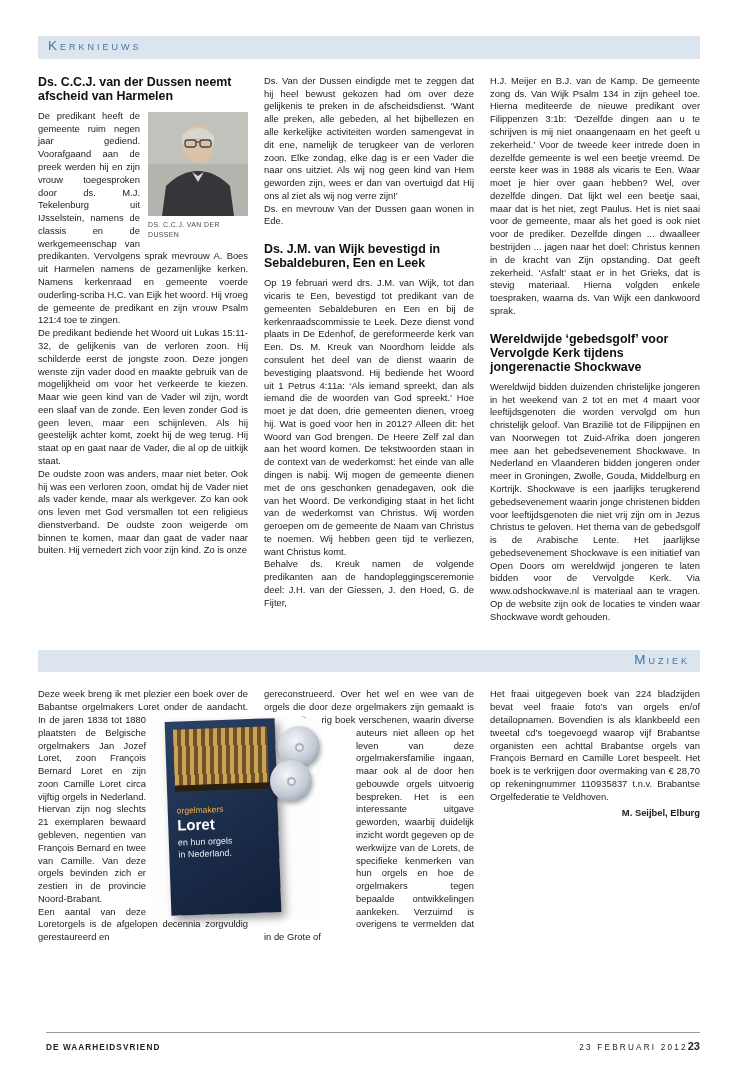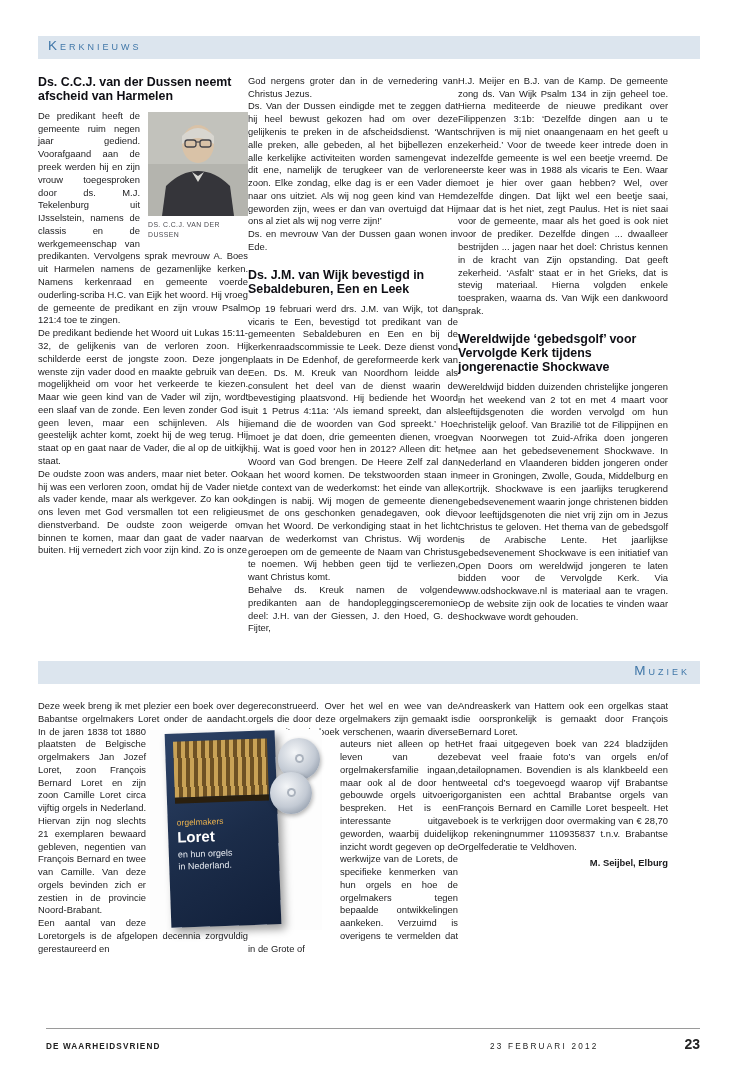--- a/index.html
+++ b/index.html
@@ -8,21 +8,21 @@
   .page {
     width:738px; height:1068px; background:#ffffff; position:relative;
     padding:36px 38px 0 38px; overflow:hidden;
   }
   .section-bar {
     background:#dce5ee; color:#4077a8;
     font-variant:small-caps; letter-spacing:3px;
     font-size:13.5px; padding:3px 10px 5px; line-height:1.1;
   }
   .bar-muziek { margin-top:26px;text-align:right; }
-  .columns { display:flex; margin-top:16px; }
+  .columns { display:flex; gap:16px; margin-top:16px; }
   .col { width:210px; flex:0 0 210px; }
   .body {
     font-size:9.4px; line-height:1.36; text-align:justify;
     color:#1b1b1d;
   }
   .article-title {
     font-size:12.4px; line-height:1.13; font-weight:bold;
     color:#0e0e14; margin:0 0 7px 0;
   }
   .article-title.mid { margin-top:14px; }
@@ -69,21 +69,21 @@
   .signature { text-align:right; font-weight:bold; font-size:9.4px; line-height:1.36; margin-top:4px; color:#1b1b1d; }
   
   .page-footer {
     position:absolute; left:46px; right:38px; bottom:16px;
     border-top:1px solid #9a9a9a; padding-top:7px;
     display:flex; align-items:baseline; color:#222;
   }
   .footer-pub { font-weight:bold; font-size:8.2px; letter-spacing:1.1px; }
   .footer-right { margin-left:auto; display:flex; align-items:baseline; }
   .footer-date { font-size:8.2px; letter-spacing:2.2px; }
-  .footer-page { font-weight:bold; font-size:14px; margin-left:86px; letter-spacing:0; }
+  .footer-page { font-weight:bold; font-size:11px; letter-spacing:0; }
 </style>
 </head>
 <body>
 
 <div class="page">
 
   <div class="section-bar">
     <span>Kerknieuws</span>
   </div>
 
@@ -106,21 +106,20 @@
           </svg>
           <span class="photo-caption">DS. C.C.J. VAN DER DUSSEN</span>
         </span>
         <span>De predikant heeft de gemeente ruim negen jaar gediend. Voorafgaand aan de preek werden hij en zijn vrouw toegesproken door ds. M.J. Tekelenburg uit IJsselstein, namens de classis en de werkgemeenschap van predikanten. Vervolgens sprak mevrouw A. Boes uit Harmelen namens de gezamenlijke kerken. Namens kerkenraad en gemeente voerde ouderling-scriba H.C. van Eijk het woord. Hij vroeg de gemeente de predikant en zijn vrouw Psalm 121:4 toe te zingen.</span>
       </p>
       <p class="body">De predikant bediende het Woord uit Lukas 15:11-32, de gelijkenis van de verloren zoon. Hij schilderde eerst de jongste zoon. Deze jongen wenste zijn vader dood en maakte gebruik van de mogelijkheid om voor het verkeerde te kiezen. Maar wie geen kind van de Vader wil zijn, wordt een slaaf van de zonde. Een leven zonder God is geen leven, maar een schijnleven. Als hij geestelijk achter komt, zoekt hij de weg terug. Hij staat op en gaat naar de Vader, die al op de uitkijk staat.</p>
       <p class="body">De oudste zoon was anders, maar niet beter. Ook hij was een verloren zoon, omdat hij de Vader niet als vader kende, maar als werkgever. Zo kan ook ons leven met God versmallen tot een religieus dienstverband. De oudste zoon weigerde om binnen te komen, maar dan gaat de vader naar buiten. Hij vernedert zich voor zijn kind. Zo is onze</p>
     </div>
 
     <div class="col">
-      <p class="body">God nergens groter dan in de vernedering van Christus Jezus.</p>
       <p class="body">Ds. Van der Dussen eindigde met te zeggen dat hij heel bewust gekozen had om over deze gelijkenis te preken in de afscheidsdienst. ‘Want alle preken, alle gebeden, al het bijbellezen en alle kerkelijke activiteiten worden samengevat in dit ene, namelijk de terugkeer van de verloren zoon. Elke zondag, elke dag is er een Vader die naar ons uitziet. Als wij nog geen kind van Hem geworden zijn, wees er dan van overtuigd dat Hij ons al ziet als wij nog verre zijn!’</p>
       <p class="body">Ds. en mevrouw Van der Dussen gaan wonen in Ede.</p>
       <h2 class="article-title mid">Ds. J.M. van Wijk bevestigd in Sebaldeburen, Een en Leek</h2>
       <p class="body">Op 19 februari werd drs. J.M. van Wijk, tot dan vicaris te Een, bevestigd tot predikant van de gemeenten Sebaldeburen en Een en bij de kerkenraadscommissie te Leek. Deze dienst vond plaats in De Edenhof, de gereformeerde kerk van Een. Ds. M. Kreuk van Noordhorn leidde als consulent het deel van de dienst waarin de bevestiging plaatsvond. Hij bediende het Woord uit 1 Petrus 4:11a: ‘Als iemand spreekt, dan als iemand die de woorden van God spreekt.’ Hoe moet je dat doen, drie gemeenten dienen, vroeg hij. Wat is goed voor hen in 2012? Alleen dit: het Woord van God brengen. De Heere Zelf zal dan aan het woord komen. De tekstwoorden staan in de context van de wederkomst: het einde van alle dingen is nabij. Wij mogen de gemeente dienen met de ons geschonken genadegaven, ook die van het Woord. De verkondiging staat in het licht van de wederkomst van Christus. Wij worden geroepen om de gemeente de Naam van Christus te noemen. Wij hebben geen tijd te verliezen, want Christus komt.</p>
       <p class="body">Behalve ds. Kreuk namen de volgende predikanten aan de handopleggingsceremonie deel: J.H. van der Giessen, J. den Hoed, G. de Fijter,</p>
     </div>
 
     <div class="col">
       <p class="body">H.J. Meijer en B.J. van de Kamp. De gemeente zong ds. Van Wijk Psalm 134 in zijn geheel toe. Hierna mediteerde de nieuwe predikant over Filippenzen 3:1b: ‘Dezelfde dingen aan u te schrijven is mij niet onaangenaam en het geeft u zekerheid.’ Voor de tweede keer intrede doen in dezelfde gemeente is wel een beetje vreemd. De eerste keer was in 1988 als vicaris te Een. Waar moet je hier over gaan hebben? Wel, over dezelfde dingen. Dat lijkt wel een beetje saai, maar dat is het niet, zegt Paulus. Het is niet saai voor de gemeente, maar als het goed is ook niet voor de prediker. Dezelfde dingen ... dwaalleer bestrijden ... jagen naar het doel: Christus kennen in de kracht van Zijn opstanding. Dat geeft zekerheid. ‘Asfalt’ staat er in het Grieks, dat is stevig materiaal. Hierna volgden enkele toespraken, waarna ds. Van Wijk een dankwoord sprak.</p>
       <h2 class="article-title mid">Wereldwijde ‘gebedsgolf’ voor Vervolgde Kerk tijdens jongerenactie Shockwave</h2>
@@ -145,21 +144,20 @@
 
     <div class="col">
       <p class="body">
         <span>gereconstrueerd. Over het wel en wee van de orgels die door deze orgelmakers zijn gemaakt is nu een uitvoerig boek verschenen,</span>
         <span class="spacer-l"></span>
         <span>waarin diverse auteurs niet alleen op het leven van deze orgelmakersfamilie ingaan, maar ook al de door hen gebouwde orgels uitvoerig bespreken. Het is een interessante uitgave geworden, waarbij duidelijk inzicht wordt gegeven op de werkwijze van de Lorets, de specifieke kenmerken van hun orgels en hoe de orgelmakers tegen bepaalde ontwikkelingen aankeken. Verzuimd is overigens te vermelden dat in de Grote of</span>
       </p>
     </div>
 
     <div class="col">
-      <p class="body">Andreaskerk van Hattem ook een orgelkas staat die oorspronkelijk is gemaakt door François Bernard Loret.</p>
       <p class="body">Het fraai uitgegeven boek van 224 bladzijden bevat veel fraaie foto’s van orgels en/of detailopnamen. Bovendien is als klankbeeld een tweetal cd’s toegevoegd waarop vijf Brabantse organisten een achttal Brabantse orgels van François Bernard en Camille Loret bespeelt. Het boek is te verkrijgen door overmaking van € 28,70 op rekeningnummer 110935837 t.n.v. Brabantse Orgelfederatie te Veldhoven.</p>
       <p class="signature">M. Seijbel, Elburg</p>
     </div>
 
     <div class="book-photo">
       <div class="book">
         <div class="book-organ"></div>
         <span class="book-line bl1">orgelmakers</span>
         <span class="book-line bl2">Loret</span>
         <span class="book-line bl3">en hun orgels</span>

